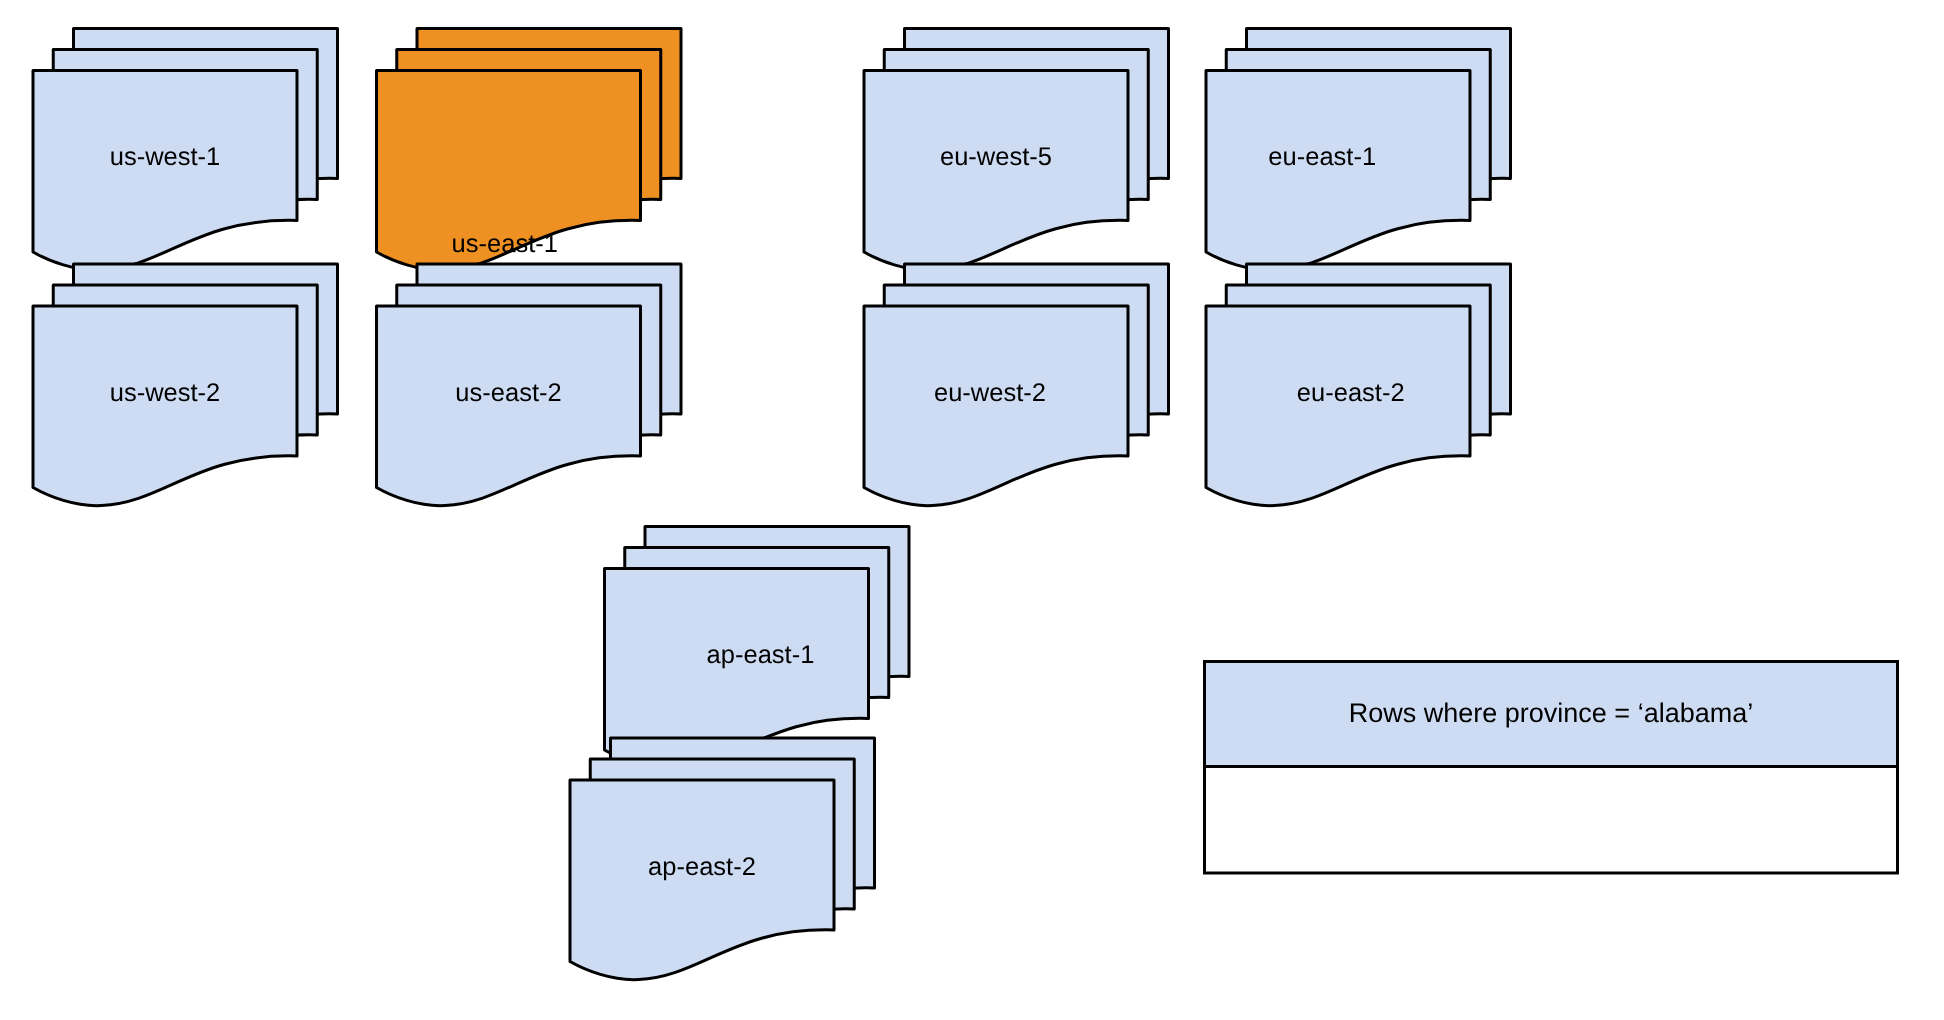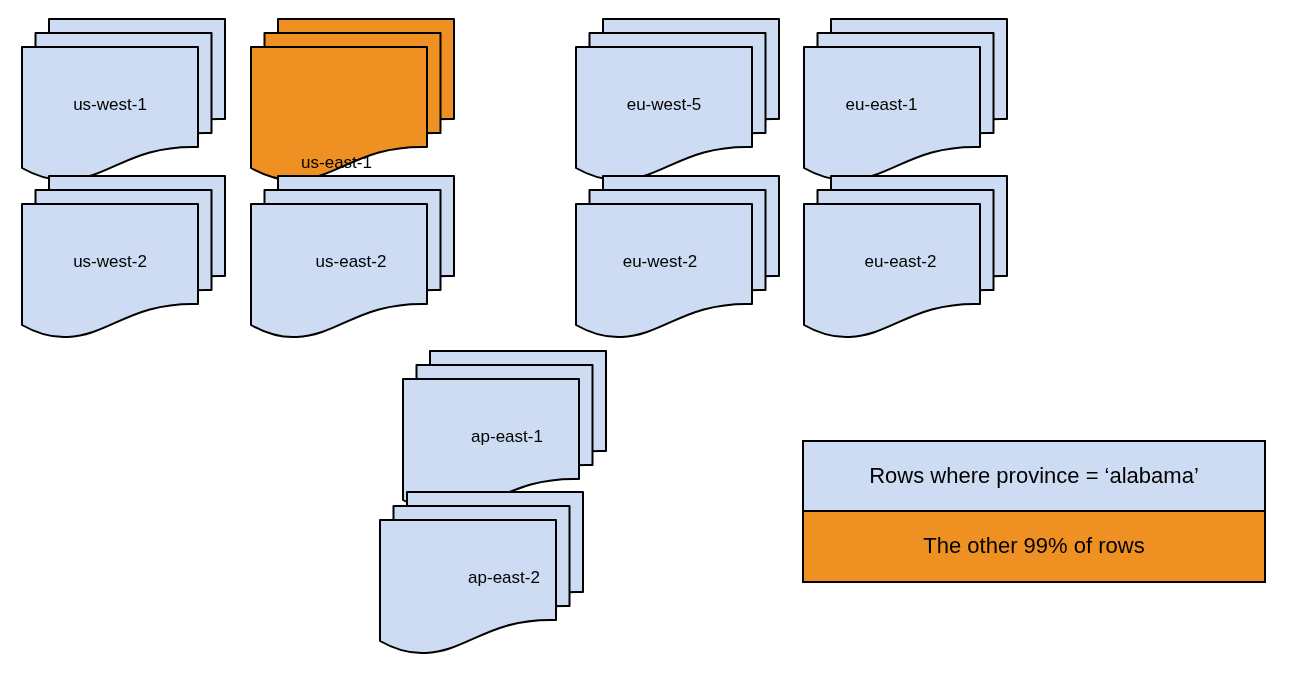--- a/index.html
+++ b/index.html
@@ -39,21 +39,21 @@
     height: 143px;
     border: 2px solid #000000;
     box-sizing: border-box;
   }
   .legend-row {
     height: 50%;
     display: flex;
     align-items: center;
     justify-content: center;
     box-sizing: border-box;
-    font-size: 22px;
+    font-size: 18px;
     color: #000000;
   }
   .legend-row.top {
     background: #cddcf2;
     border-bottom: 2px solid #000000;
   }
   .legend-row.bottom {
     background: #ee9122;
   }
 </style>
@@ -138,21 +138,21 @@
           <g transform="translate(29,2)">
             <path d="M0,0 L176,0 L176,100 C109.12,98 88,131 45.760000000000005,133 C28.16,134 10.559999999999999,127 0,121 Z" fill="#cddcf2" stroke="#000000" stroke-width="2" stroke-linejoin="round"></path>
           </g>
           <g transform="translate(15.5,16)">
             <path d="M0,0 L176,0 L176,100 C109.12,98 88,131 45.760000000000005,133 C28.16,134 10.559999999999999,127 0,121 Z" fill="#cddcf2" stroke="#000000" stroke-width="2" stroke-linejoin="round"></path>
           </g>
           <g transform="translate(2,30)">
             <path d="M0,0 L176,0 L176,100 C109.12,98 88,131 45.760000000000005,133 C28.16,134 10.559999999999999,127 0,121 Z" fill="#cddcf2" stroke="#000000" stroke-width="2" stroke-linejoin="round"></path>
           </g>
         </svg>
-        <div class="doc-label" style="left: 2px; top: 78px; width: 176px; padding-left: 12px;">us-east-2</div>
+        <div class="doc-label" style="left: 2px; top: 78px; width: 176px;">us-east-2</div>
       </div>
       <div class="doc-stack" style="left: 574px; top: 174px;">
         <svg width="209" height="167" viewBox="0 0 209 167">
           <g transform="translate(29,2)">
             <path d="M0,0 L176,0 L176,100 C109.12,98 88,131 45.760000000000005,133 C28.16,134 10.559999999999999,127 0,121 Z" fill="#cddcf2" stroke="#000000" stroke-width="2" stroke-linejoin="round"></path>
           </g>
           <g transform="translate(15.5,16)">
             <path d="M0,0 L176,0 L176,100 C109.12,98 88,131 45.760000000000005,133 C28.16,134 10.559999999999999,127 0,121 Z" fill="#cddcf2" stroke="#000000" stroke-width="2" stroke-linejoin="round"></path>
           </g>
           <g transform="translate(2,30)">
@@ -194,26 +194,23 @@
           <g transform="translate(29,2)">
             <path d="M0,0 L176,0 L176,100 C109.12,98 88,131 45.760000000000005,133 C28.16,134 10.559999999999999,127 0,121 Z" fill="#cddcf2" stroke="#000000" stroke-width="2" stroke-linejoin="round"></path>
           </g>
           <g transform="translate(15.5,16)">
             <path d="M0,0 L176,0 L176,100 C109.12,98 88,131 45.760000000000005,133 C28.16,134 10.559999999999999,127 0,121 Z" fill="#cddcf2" stroke="#000000" stroke-width="2" stroke-linejoin="round"></path>
           </g>
           <g transform="translate(2,30)">
             <path d="M0,0 L176,0 L176,100 C109.12,98 88,131 45.760000000000005,133 C28.16,134 10.559999999999999,127 0,121 Z" fill="#cddcf2" stroke="#000000" stroke-width="2" stroke-linejoin="round"></path>
           </g>
         </svg>
-        <div class="doc-label" style="left: 2px; top: 78px; width: 176px; padding-left: 36px;">ap-east-2</div>
+        <div class="doc-label" style="left: 2px; top: 78px; width: 176px;">ap-east-2</div>
       </div>
     </div>
 
   <div class="legend">
     <div class="legend-row top">
       <span>Rows where province = ‘alabama’</span>
     </div>
-    <div class="legend-row bottom">
-      <span>The other 99% of rows</span>
-    </div>
   </div>
 
 </div>
 
 </body></html>

